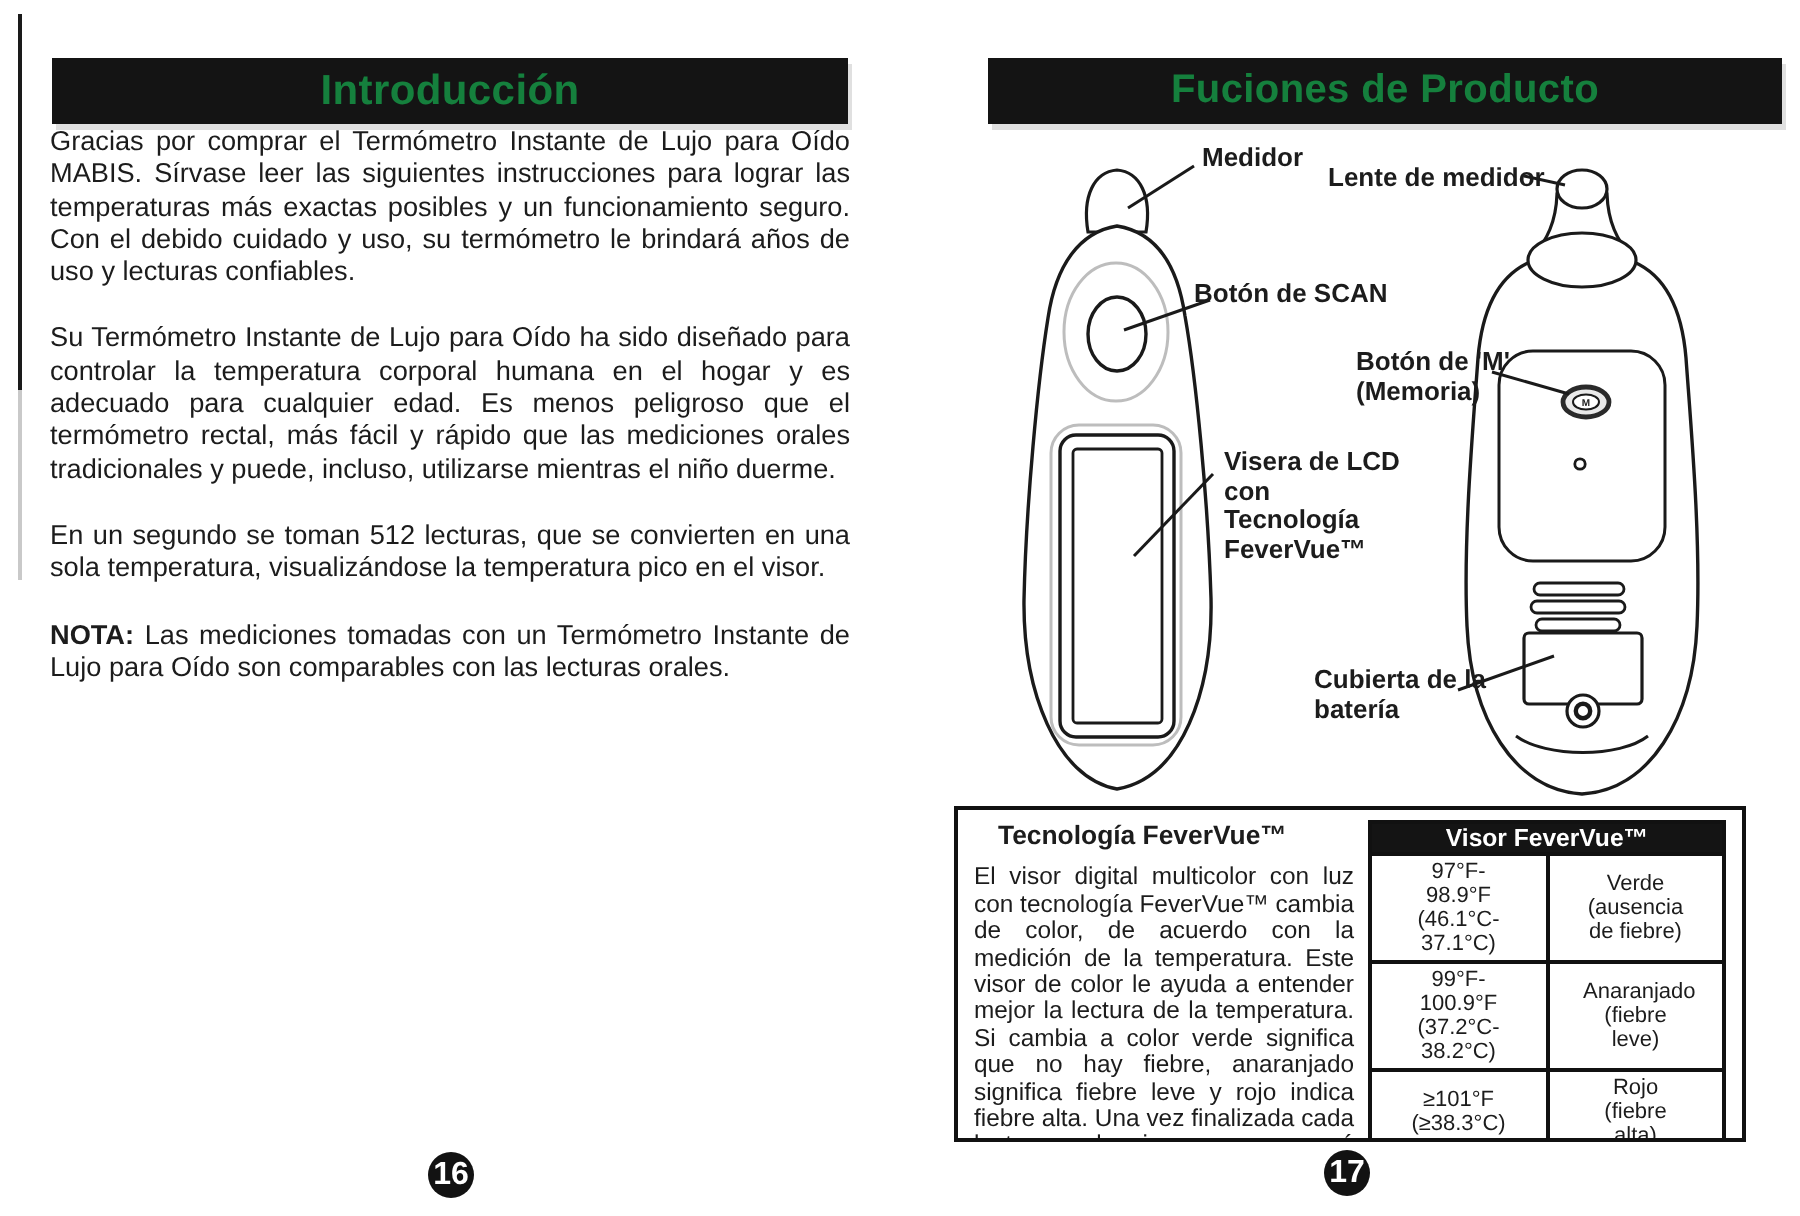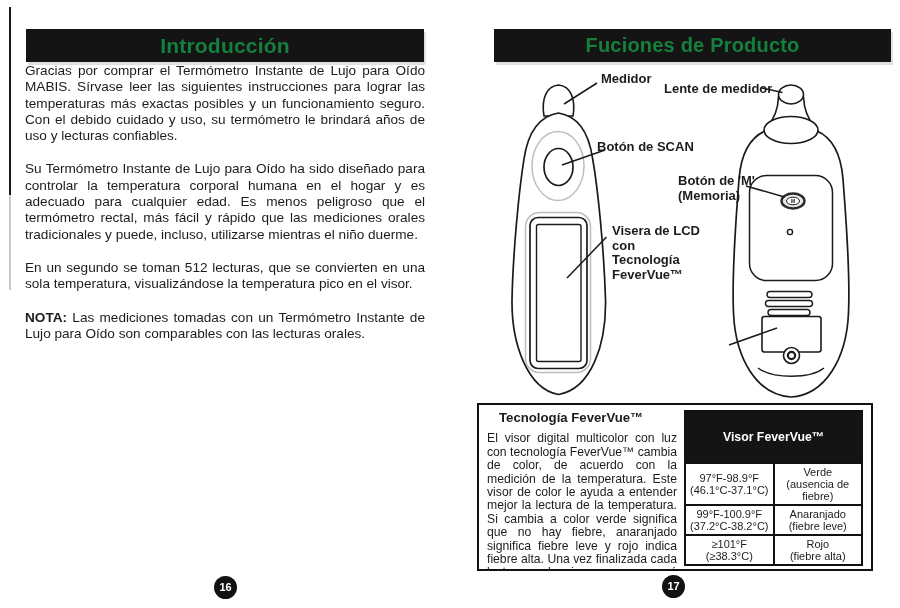--- a/index.html
+++ b/index.html
@@ -17,41 +17,41 @@
   }
   
   .body-text{font-size:13.6px;line-height:16.3px;text-align:justify;}
   .body-text p{margin:0 0 17px 0;}
   .bold{font-weight:bold;}
   
   .diag-label{font-weight:bold;font-size:13px;line-height:14.5px;white-space:nowrap;}
   
   .page-num{
     width:23px;height:23px;border-radius:50%;background:#121212;color:#fff;
-    font-size:11px;font-weight:bold;line-height:23px;text-align:center;
+    font-size:16px;font-weight:bold;line-height:23px;text-align:center;
   }
   
   .info-box{
     border:2px solid #111;background:#fff;
     padding:5px 8px 4px 8px;box-sizing:border-box;
     font-size:12.2px;line-height:13.4px;text-align:justify;overflow:hidden;
   }
   .box-heading{font-weight:bold;font-size:13.2px;margin:1px 0 8px 12px;}
   .box-text{margin:0;}
   .fv-table{
     float:right;border-collapse:collapse;margin:0 0 3px 7px;
     width:179px;table-layout:fixed;
   }
   .fv-table th{
     background:#141414;color:#fff;font-weight:bold;font-size:12.3px;
-    padding:18px 2px;border:2px solid #111;text-align:center;line-height:14px;
+    padding:0 2px;border:2px solid #111;text-align:center;line-height:14px;
   }
   .fv-table td{
     border:2px solid #111;text-align:center;vertical-align:middle;
-    font-size:11px;line-height:12px;padding:2px 1px;font-weight:normal;
+    font-size:11px;line-height:12px;padding:2px 17px;font-weight:normal;
   }
   .col-range{width:47%;}
   .col-color{width:53%;}
   
   .edge-line-dark{background:#1a1a1a;}
   .edge-line-light{background:#c9c9c9;}
   svg .ln{stroke:#1a1a1a;fill:none;}
   svg .gray{stroke:#bdbdbd;fill:none;}
   svg .wh{fill:#ffffff;stroke:#1a1a1a;}
 </style>
@@ -122,20 +122,24 @@
   <div class="abs diag-label" style="left:678px;top:174px;">
     <div>Botón de 'M'</div>
     <div>(Memoria)</div>
   </div>
   <div class="abs diag-label" style="left:612px;top:224px;">
     <div>Visera de LCD</div>
     <div>con</div>
     <div>Tecnología</div>
     <div>FeverVue™</div>
   </div>
+  <div class="abs diag-label" style="left:657px;top:333px;">
+    <div>Cubierta de la</div>
+    <div>batería</div>
+  </div>
 
   <div class="abs info-box" style="left:477px;top:403px;width:396px;height:168px;">
     <table class="fv-table">
       <thead>
         <tr>
             <th colspan="2">Visor FeverVue™</th>
           </tr>
       </thead>
       <tbody>
         <tr>

